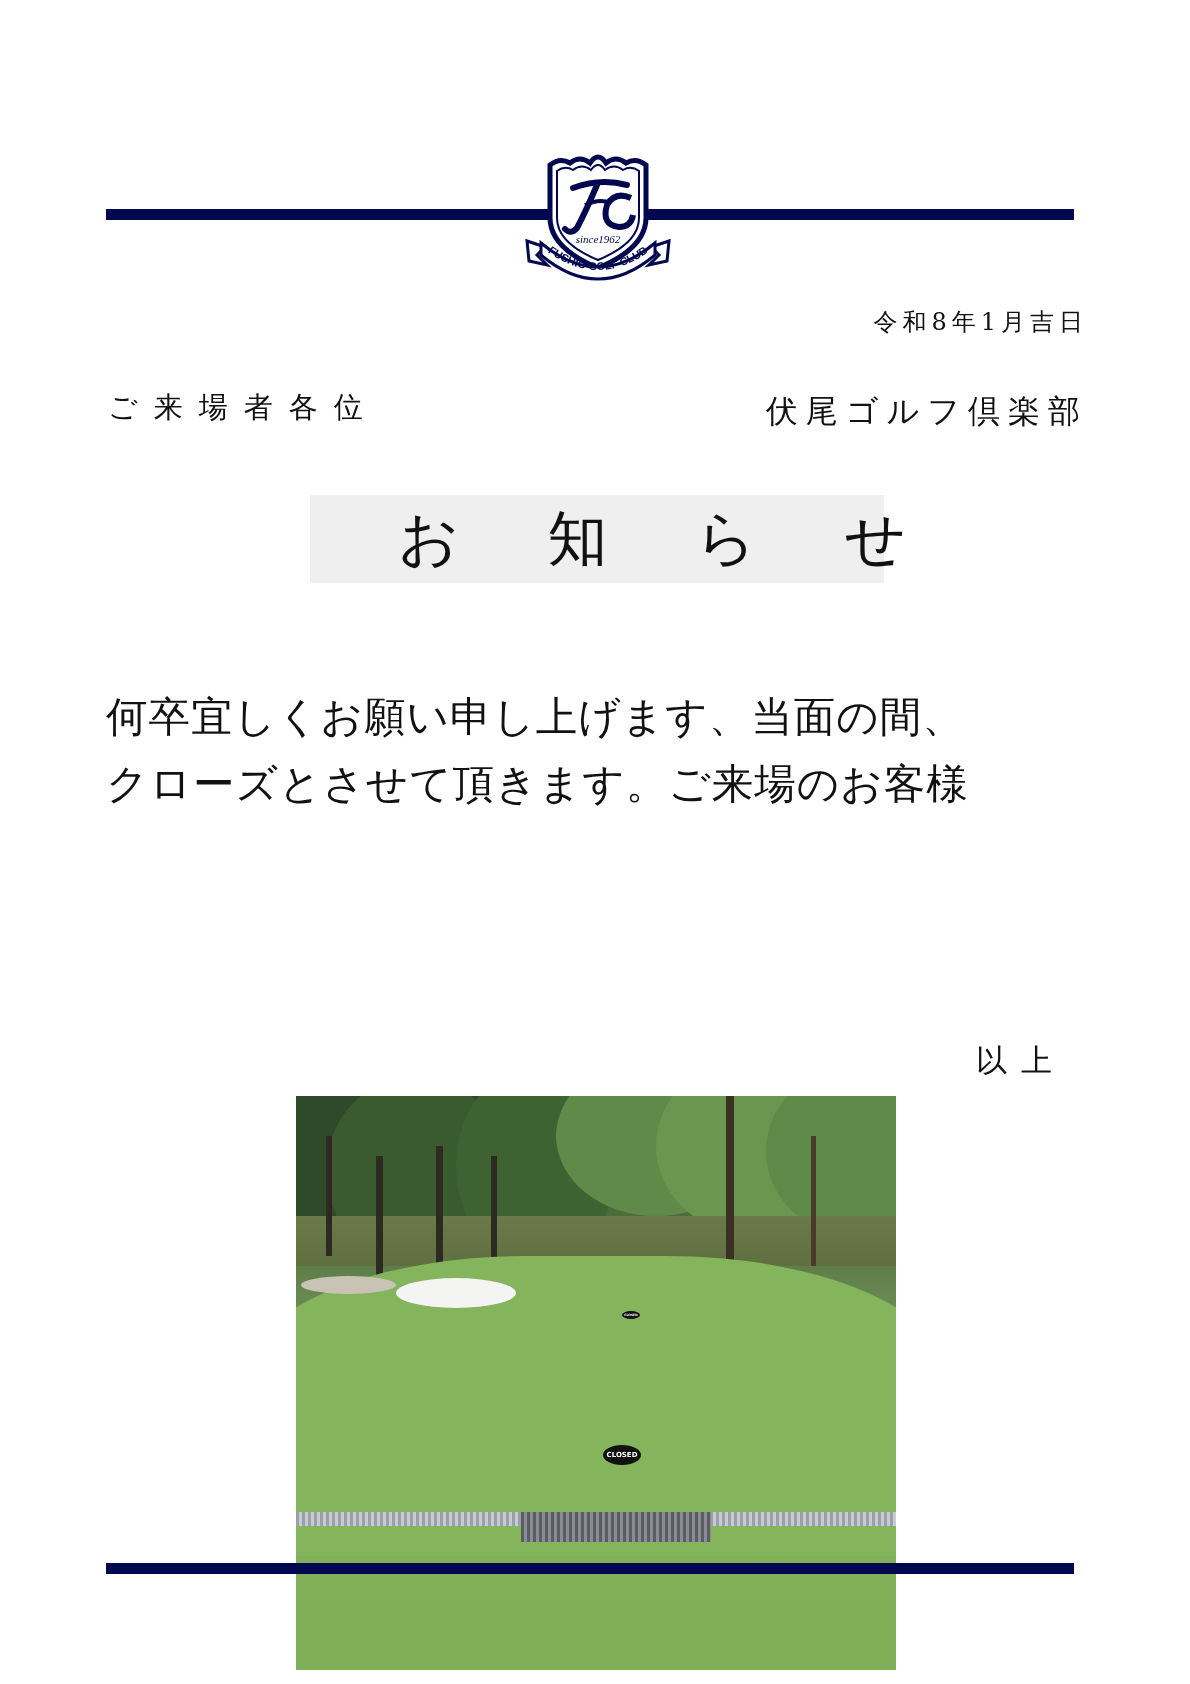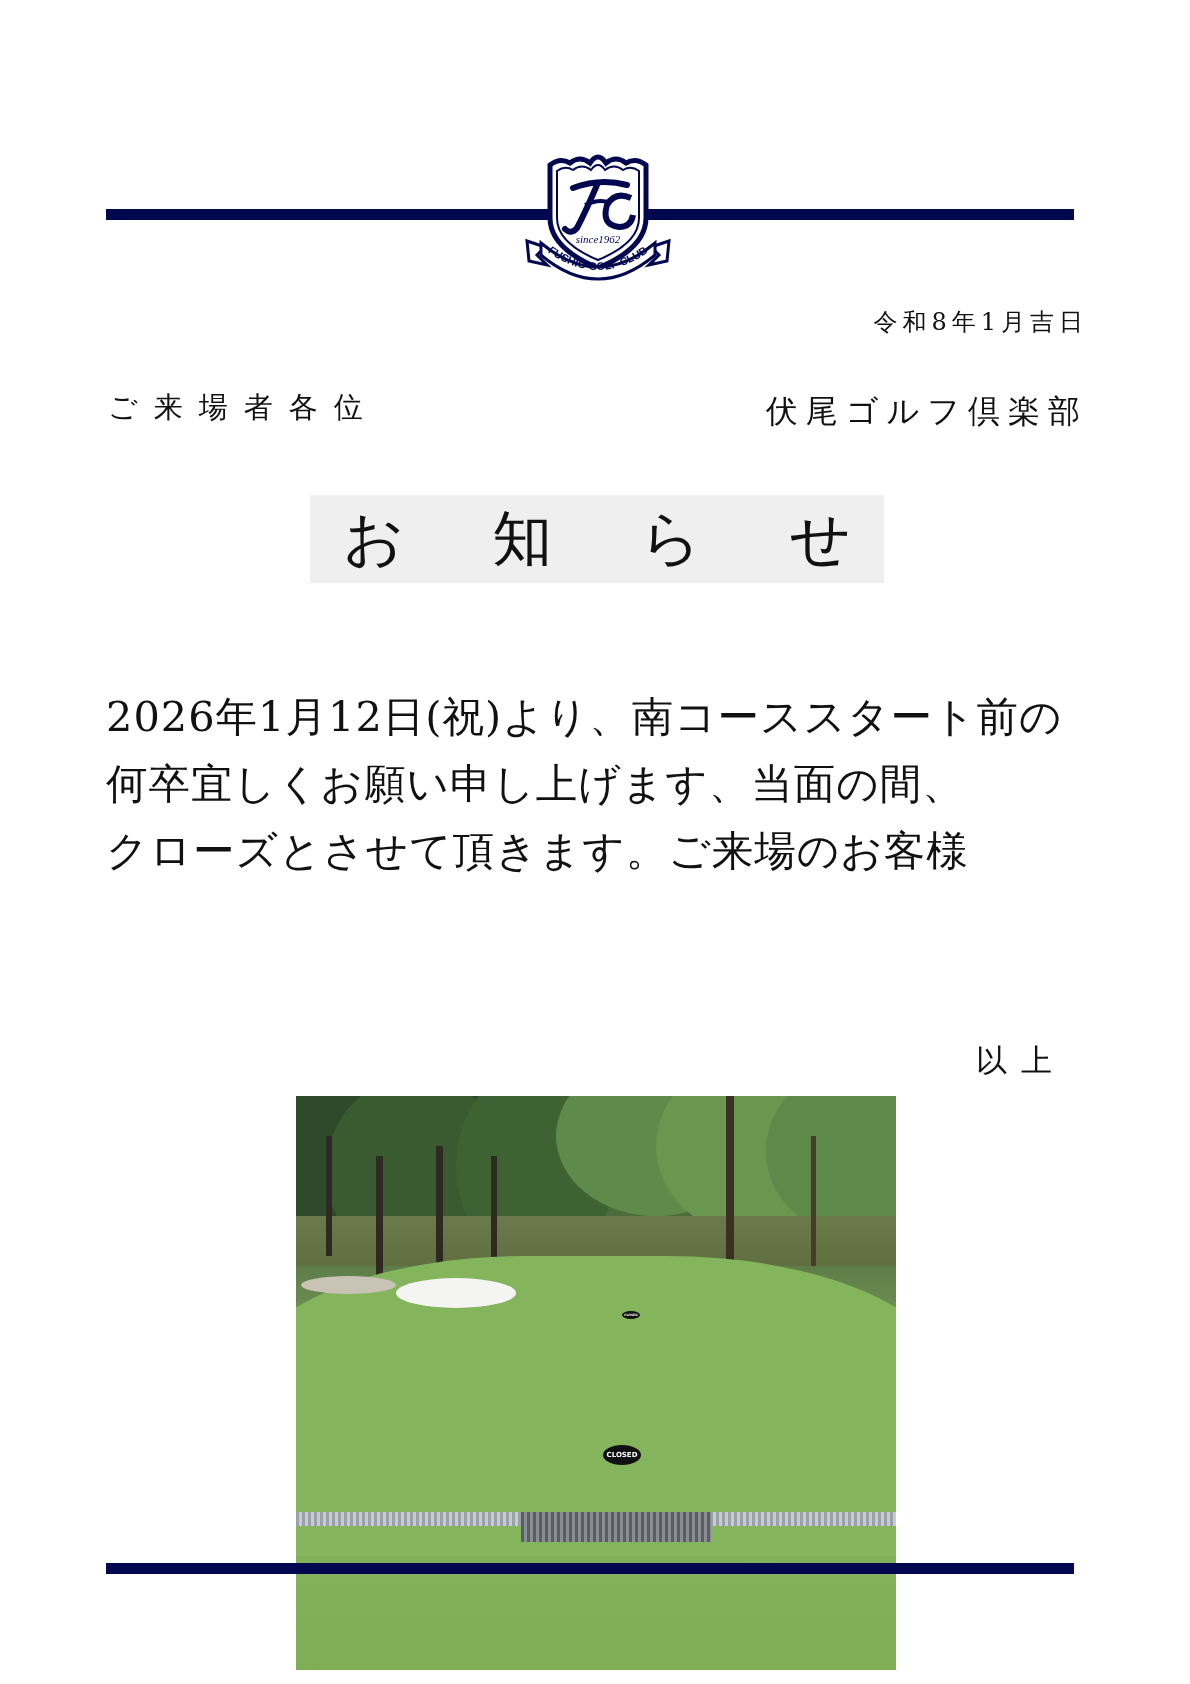--- a/index.html
+++ b/index.html
@@ -6,21 +6,21 @@
   body { width:1190px; height:1684px; position:relative; overflow:hidden;
          font-family:"DejaVu Serif","Liberation Serif",serif; color:#111; }
   .rule { position:absolute; left:106px; width:968px; height:11px; background:#020850; }
   .rule.top { top:209px; }
   .rule.bottom { top:1563px; }
   .logo { position:absolute; left:515px; top:143px; width:166px; height:150px; }
   .date { position:absolute; right:102px; top:306px; font-size:24px; letter-spacing:5px; white-space:nowrap; }
   .addressee { position:absolute; left:108px; top:340px; font-size:29px; letter-spacing:16px; white-space:nowrap;margin-top:48px; }
   .sender { position:absolute; right:102px; top:390px; font-size:32px; letter-spacing:8px; white-space:nowrap; }
   .title-box { position:absolute; left:310px; top:495px; width:574px; height:88px; background:#efefef;
-               display:flex; align-items:center; justify-content:center; }
+               display:flex; align-items:center; }
   .title-box span { font-size:60px; letter-spacing:88px; margin-left:88px; white-space:nowrap; }
   .body-text { position:absolute; left:106px; top:683px; width:980px; font-size:41.5px; line-height:67px;
                letter-spacing:1px; }
   .body-text div { white-space:nowrap; }
   .closing { position:absolute; right:124px; top:1040px; font-size:31px; letter-spacing:14px; white-space:nowrap; }
   .photo { position:absolute; left:296px; top:1096px; width:600px; height:574px; overflow:hidden;
            background:linear-gradient(180deg,#3f5a34 0%,#4f6d3d 22%,#6a8a52 36%,#7fa85a 42%,#86b45e 55%,#7fae57 100%); }
   .photo .canopy { position:absolute; border-radius:50%; }
   .photo .trunk { position:absolute; background:#2d2a22; }
   .photo .bunker { position:absolute; border-radius:50%; }
@@ -61,21 +61,20 @@
 
 <div class="date">令和8年1月吉日</div>
 <div class="addressee">ご来場者各位</div>
 <div class="sender">伏尾ゴルフ倶楽部</div>
 
 <div class="title-box">
   <span>お知らせ</span>
 </div>
 
 <div class="body-text">
-  <div>2026年1月12日(祝)より、南コーススタート前の</div>
   <div>何卒宜しくお願い申し上げます、当面の間、</div>
   <div>クローズとさせて頂きます。ご来場のお客様</div>
 </div>
 
 <div class="closing">以上</div>
 
 <div class="photo">
 
   <div class="canopy" style="left:-40px;top:-40px;width:260px;height:200px;background:#2f4a2a;"></div>
   <div class="canopy" style="left:30px;top:-20px;width:180px;height:190px;background:#3a5a30;"></div>

